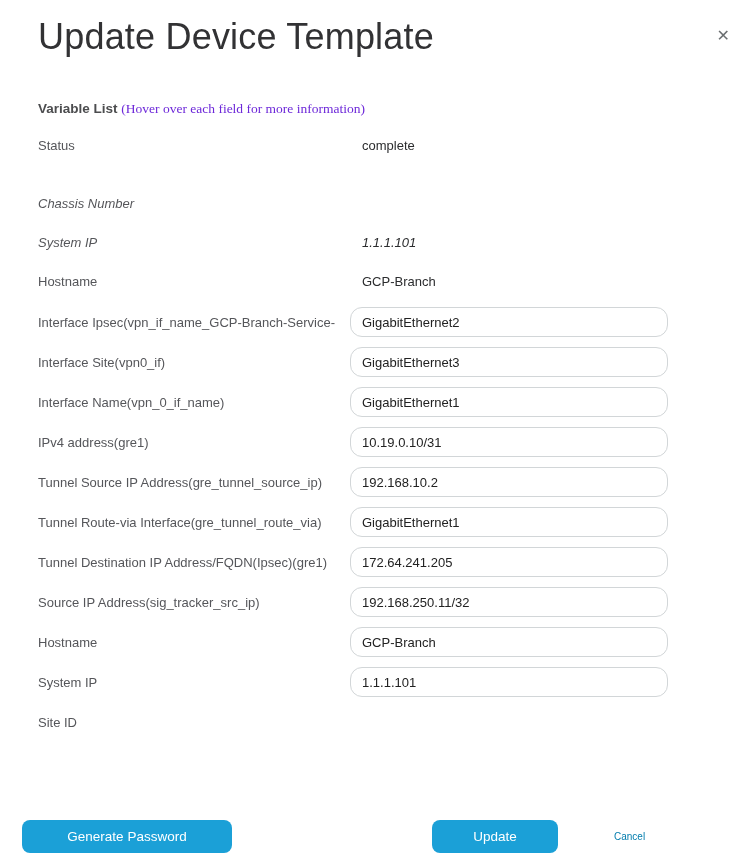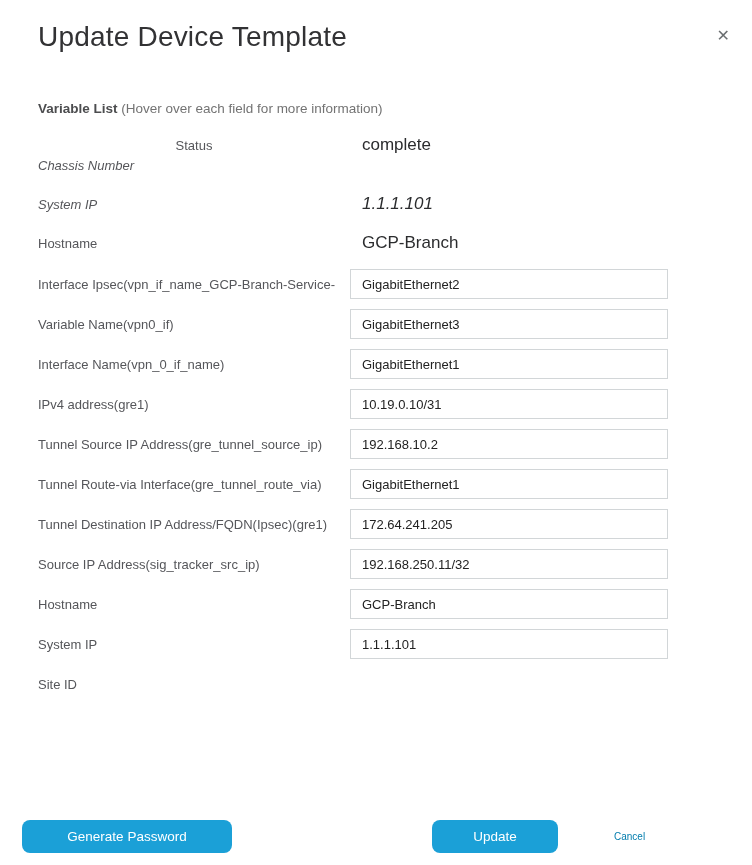--- a/index.html
+++ b/index.html
@@ -19,48 +19,48 @@
   }
   .dialog{position:relative;width:752px;height:865px;background:#fff;}
   .close-btn{
     position:absolute;top:4px;right:18px;
     font-size:16px;color:#6b6f71;
     background:none;border:none;cursor:pointer;
     padding:4px;line-height:1;font-weight:300;
   }
   .dialog-title{
     margin:20px 38px 0 38px;
-    font-size:28px;font-weight:300;color:#323234;
+    font-size:36px;font-weight:300;color:#323234;
     line-height:34px;letter-spacing:.2px;
   }
   .section-heading{
     margin:46px 38px 0 38px;
     font-size:13.5px;line-height:17px;
   }
   .section-heading .heading-main{font-weight:bold;color:#4c4d4f;}
-  .section-heading .heading-hint{font-weight:normal;color:#737373;}
+  .section-heading .heading-hint{font-weight:normal;color:#6d28d9;font-family:Liberation Serif, serif;}
   .rows{margin:18px 0 0 38px;width:630px;}
   .row{display:flex;align-items:center;}
   .row-static{height:20px;}
-  .row-static.gap-after{text-align:center;}
+  .row-static.gap-after{margin-bottom:38px;}
   .row-static.small-gap-after{margin-bottom:19px;font-style:italic;}
   .row-input{height:30px;margin-bottom:10px;}
   .field-label{
     flex:0 0 312px;width:312px;
     font-size:13px;color:var(--label);
     white-space:nowrap;overflow:hidden;
   }
   .field-static-value{
     margin-left:12px;
-    font-size:17px;color:var(--value);
+    font-size:13px;color:var(--value);
   }
   .field-input{
     width:318px;height:30px;
     border:1px solid var(--border);
-    border-radius:0;
+    border-radius:12px;
     padding:0 11px;
     font-family:"Liberation Sans","DejaVu Sans",sans-serif;
     font-size:13px;color:#222;
     background:#fff;outline:none;
   }
   .footer{position:absolute;left:0;top:800px;width:752px;height:34px;}
   .btn{
     position:absolute;top:0;height:33px;
     background:var(--primary);color:#fff;
     border:none;border-radius:8px;
@@ -111,21 +111,21 @@
       <div class="field-label">Hostname</div>
       <div class="field-static-value">GCP-Branch</div>
     </div>
 
     <div class="row row-input">
       <div class="field-label">Interface Ipsec(vpn_if_name_GCP-Branch-Service-</div>
       <input class="field-input" type="text" value="GigabitEthernet2" style="">
     </div>
 
     <div class="row row-input">
-      <div class="field-label">Variable Name(vpn0_if)</div>
+      <div class="field-label">Interface Site(vpn0_if)</div>
       <input class="field-input" type="text" value="GigabitEthernet3" style="">
     </div>
 
     <div class="row row-input">
       <div class="field-label">Interface Name(vpn_0_if_name)</div>
       <input class="field-input" type="text" value="GigabitEthernet1" style="">
     </div>
 
     <div class="row row-input">
       <div class="field-label">IPv4 address(gre1)</div>

